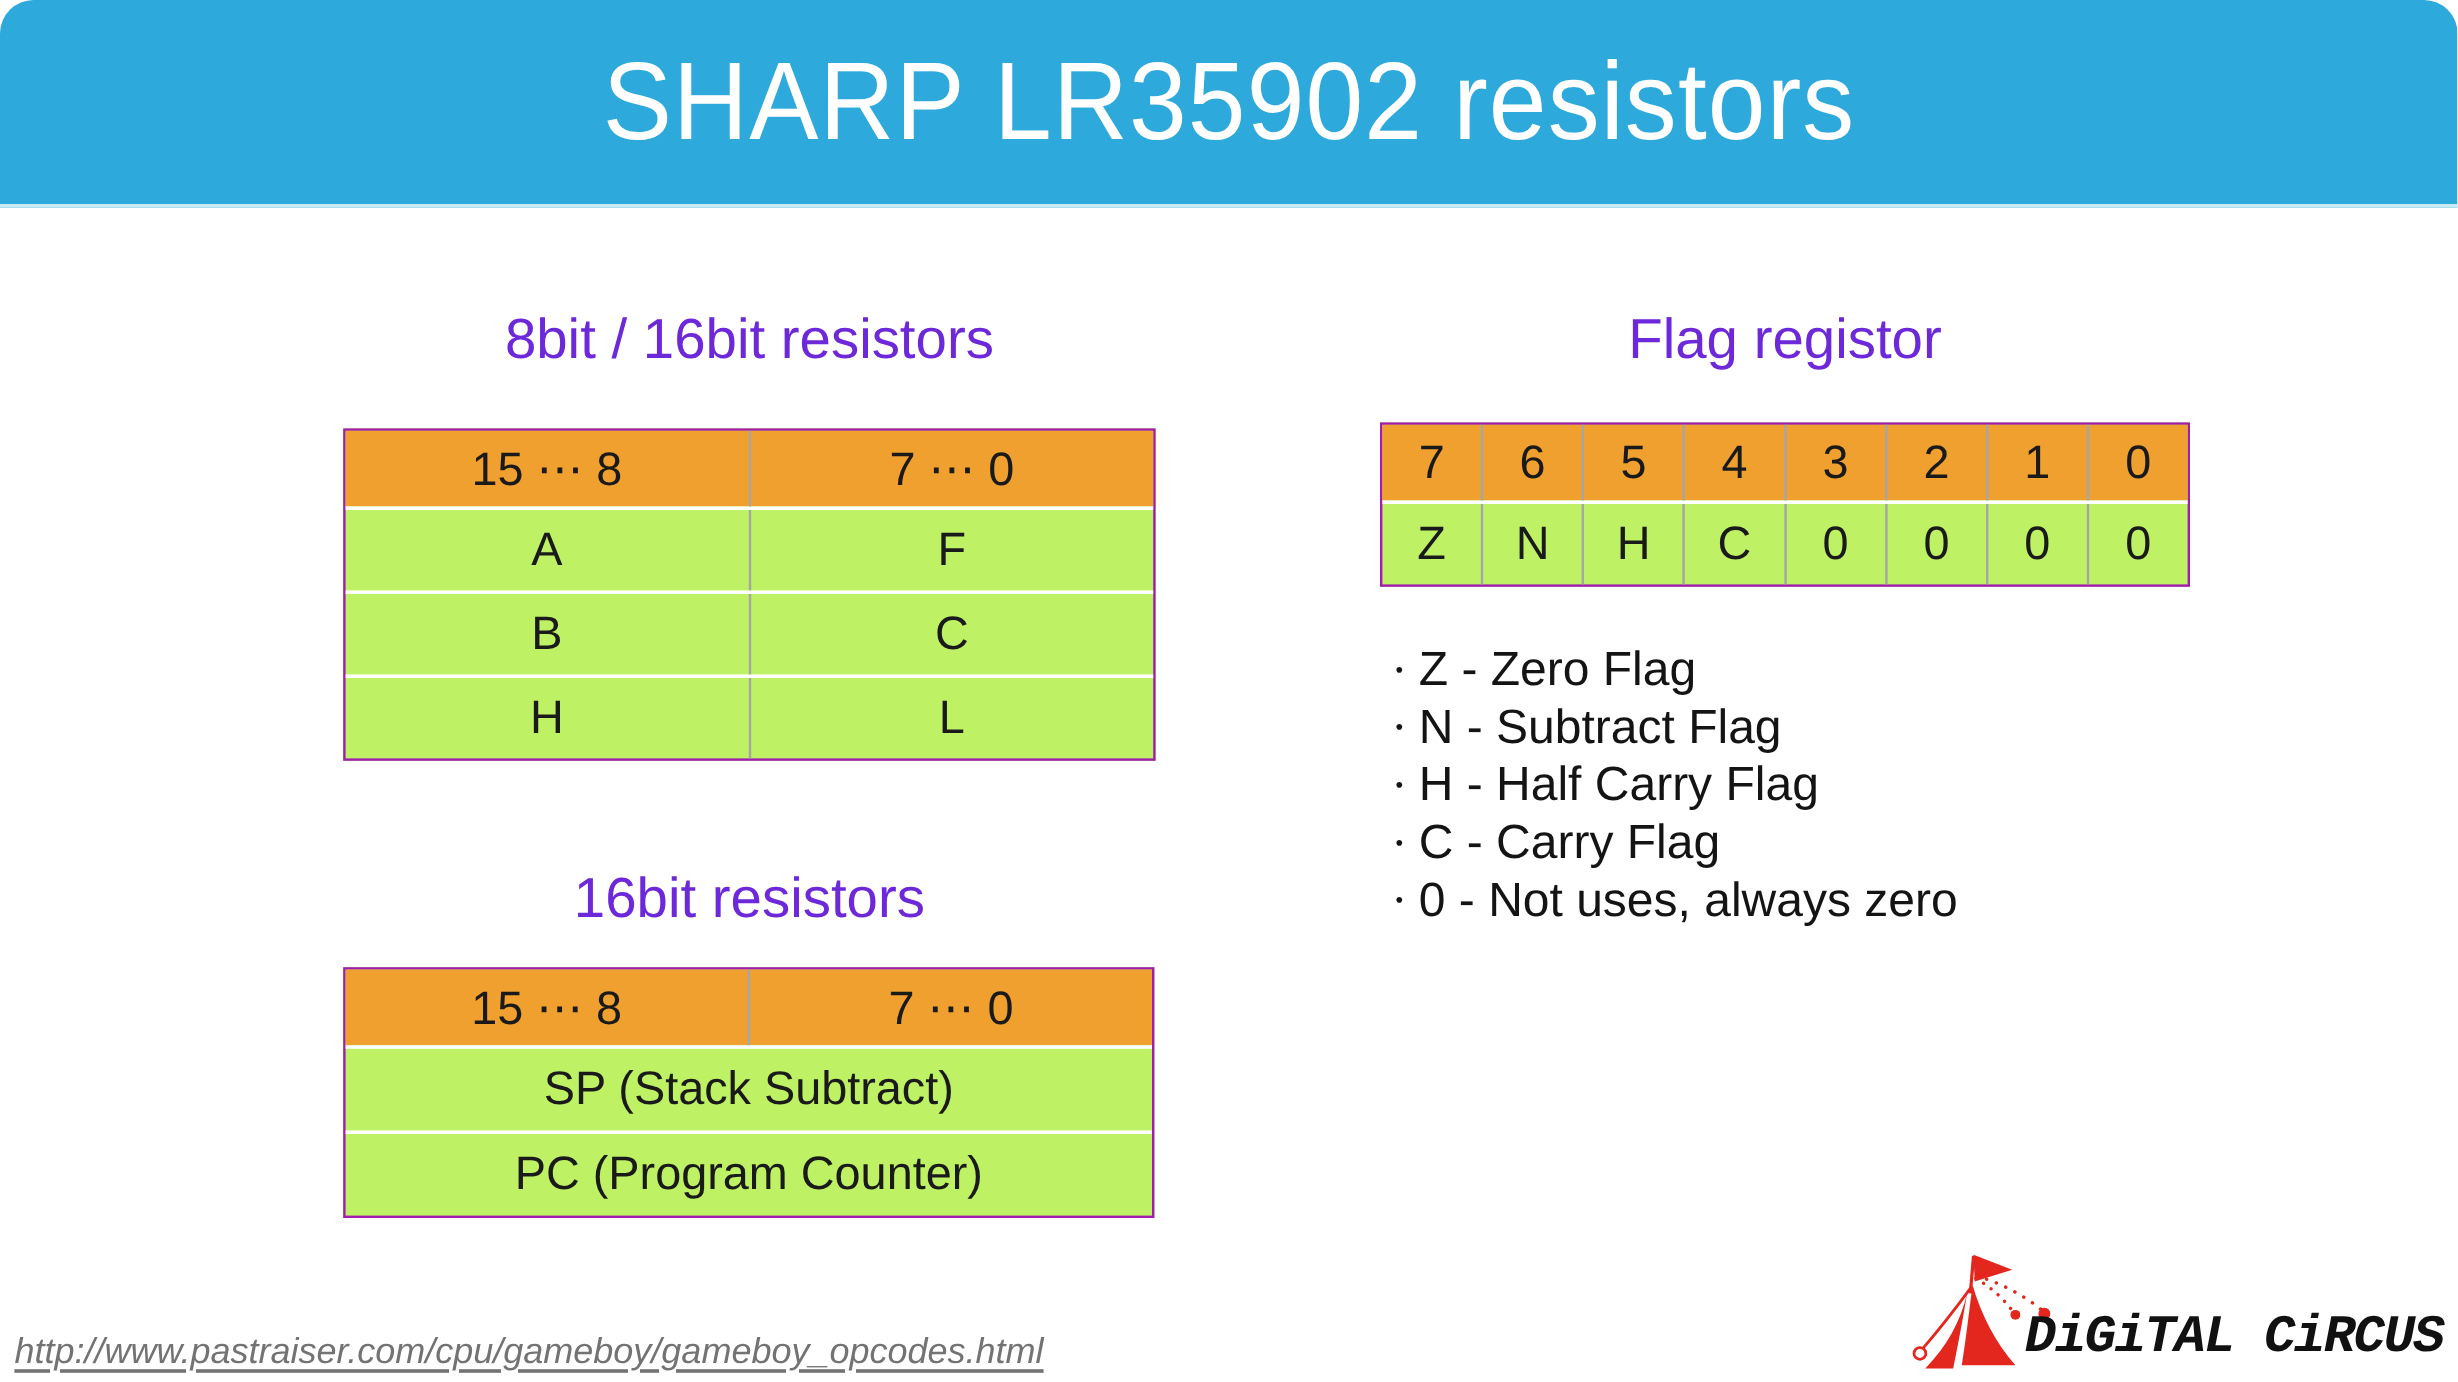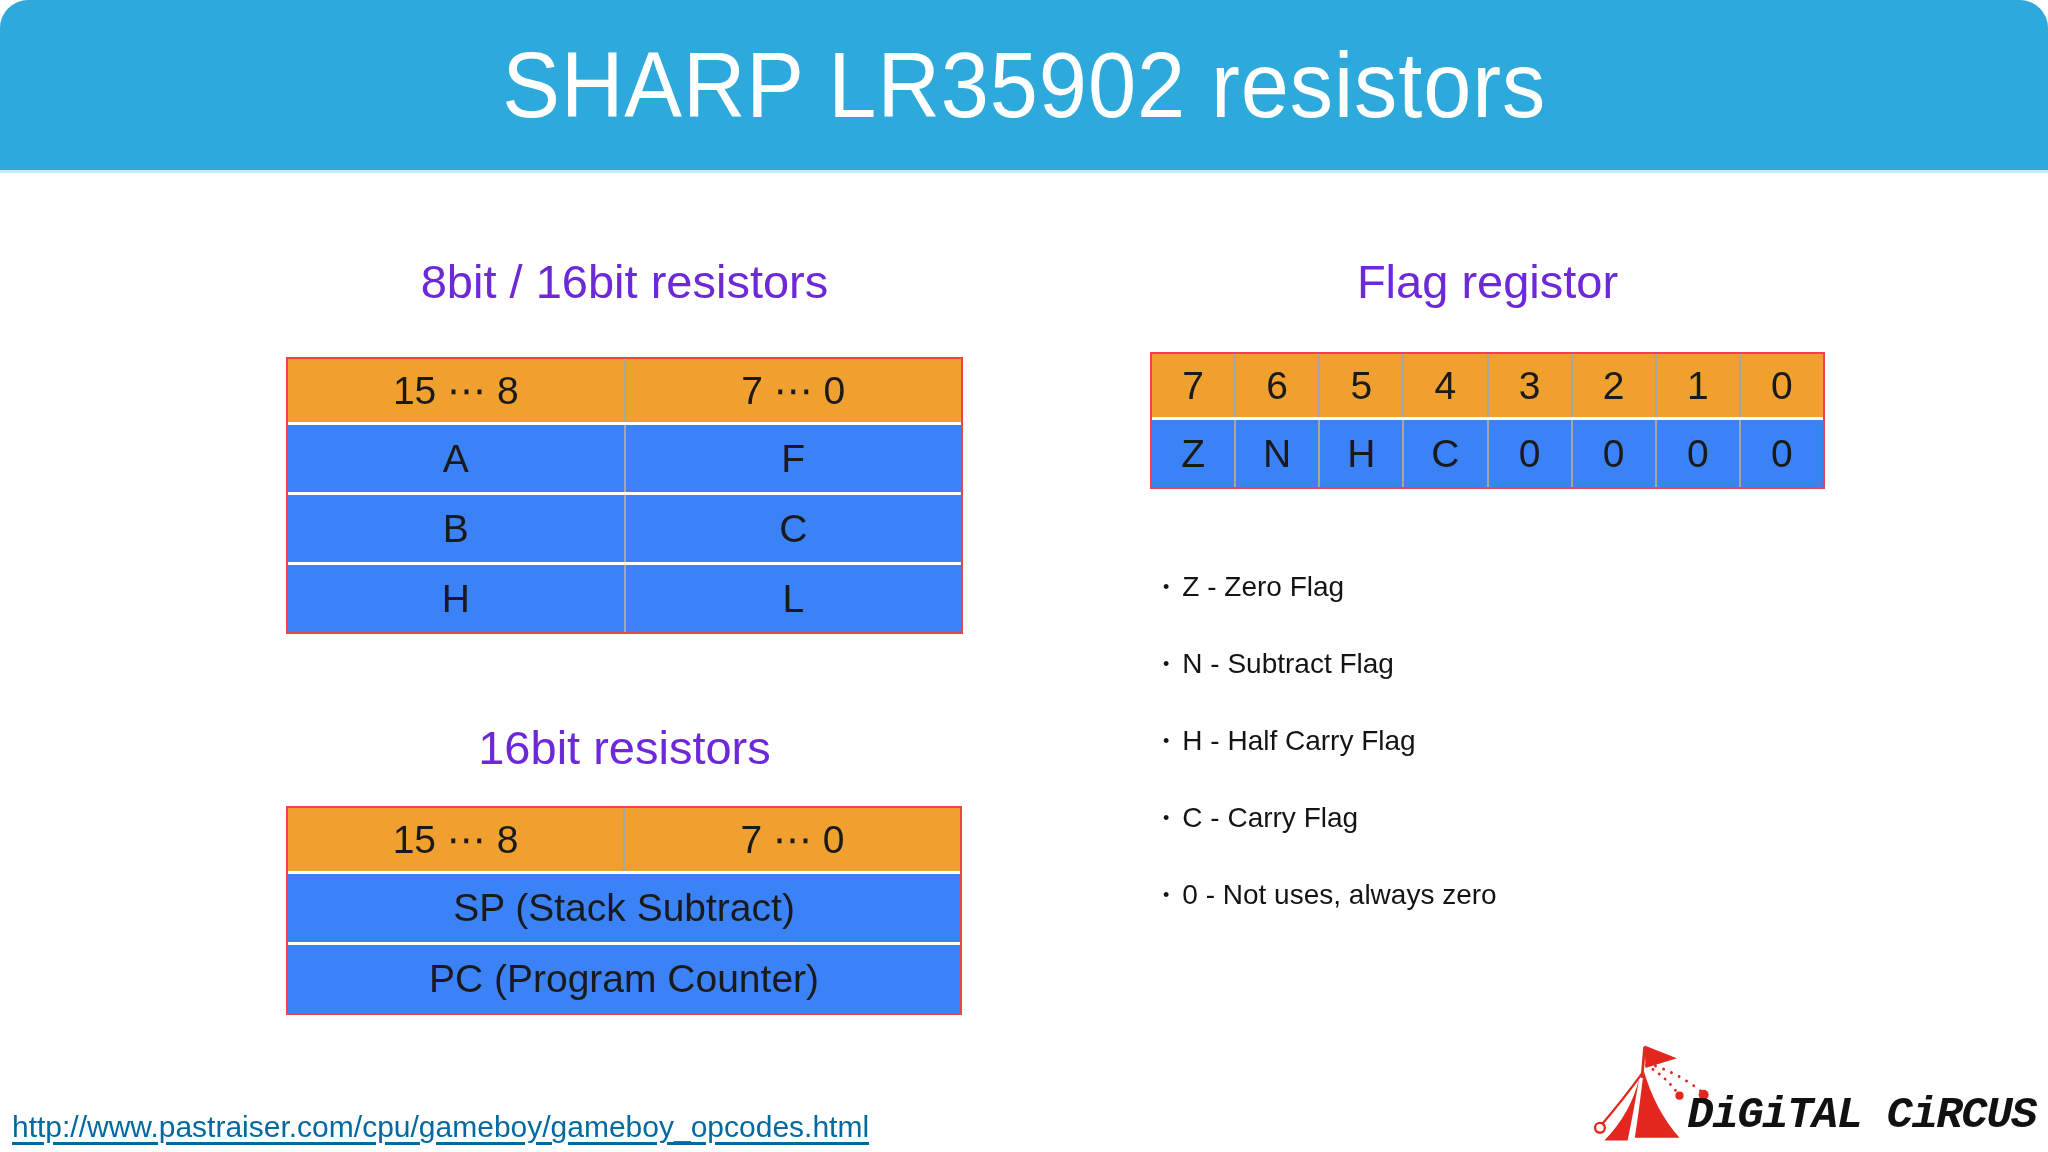--- a/index.html
+++ b/index.html
@@ -23,22 +23,22 @@
   .sec-title{
     position:absolute; text-align:center; font-size:47px; font-weight:400;
     color:#6d28d9; white-space:nowrap;
   }
   .sec-title.reg8  {left:286px;  width:677px; top:254px;}
   .sec-title.flags {left:1150px; width:675px; top:254px;}
   .sec-title.reg16 {left:286px;  width:677px; top:720px;}
 
   
   .tbl{
-    position:absolute; box-sizing:border-box; border:2px solid #ef4444;
-    background:#3b82f6;
+    position:absolute; box-sizing:border-box; border:2px solid #a21caf;
+    background:#bef264;
   }
   .tbl .t-row{display:flex; box-sizing:border-box;}
   .tbl .t-row + .t-row{border-top:3px solid #ffffff;}
   .tbl .t-head{background:#F0A02F; border-top:none;}
   .tbl .t-cell{
     flex:1; display:flex; align-items:center; justify-content:center;
     font-size:39px; box-sizing:border-box; border-left:2px solid #a6a6a6;
     white-space:nowrap;
   }
   .tbl .t-cell:first-child{border-left:none;}
@@ -54,32 +54,31 @@
   .tbl.reg16 .t-head{height:63px;}
 
   .tbl.flagtbl{left:1150px; top:352px; width:675px;}
   .tbl.flagtbl .t-head{height:63px;}
   .tbl.flagtbl .t-row{height:70px;}
   .tbl.flagtbl .t-head{height:63px;}
 
   
   .notes{position:absolute; left:1163px; top:534px; width:760px;}
   .note-item{
-    display:flex; align-items:center; height:48px; font-size:28px; color:#141414;
+    display:flex; align-items:center; height:48px; font-size:40px; color:#141414;
     white-space:nowrap;
-    margin-top:29px;
   }
   .note-item::before{
     content:"\2022"; font-size:18px; margin-right:13px; color:#141414;
   }
 
   
   .src-link{
-    position:absolute; left:12px; bottom:8px; font-size:30px; color:#0369a1;
-    text-decoration:underline; text-underline-offset:5px; white-space:nowrap;
+    position:absolute; left:12px; bottom:8px; font-size:30px; color:#737373;
+    text-decoration:underline; text-underline-offset:5px; white-space:nowrap;font-style:italic;
   }
 
   .logo{
     position:absolute; right:12px; bottom:2px;
     display:flex; align-items:flex-end;font-family:Liberation Mono, monospace;
   }
   .logo-icon{width:118px; height:114px; flex:none;}
   .logo-text{
     font-size:44px; font-weight:bold; font-style:italic; color:#111111;
     letter-spacing:-1.5px; margin-left:-22px; padding-bottom:10px; white-space:nowrap;

